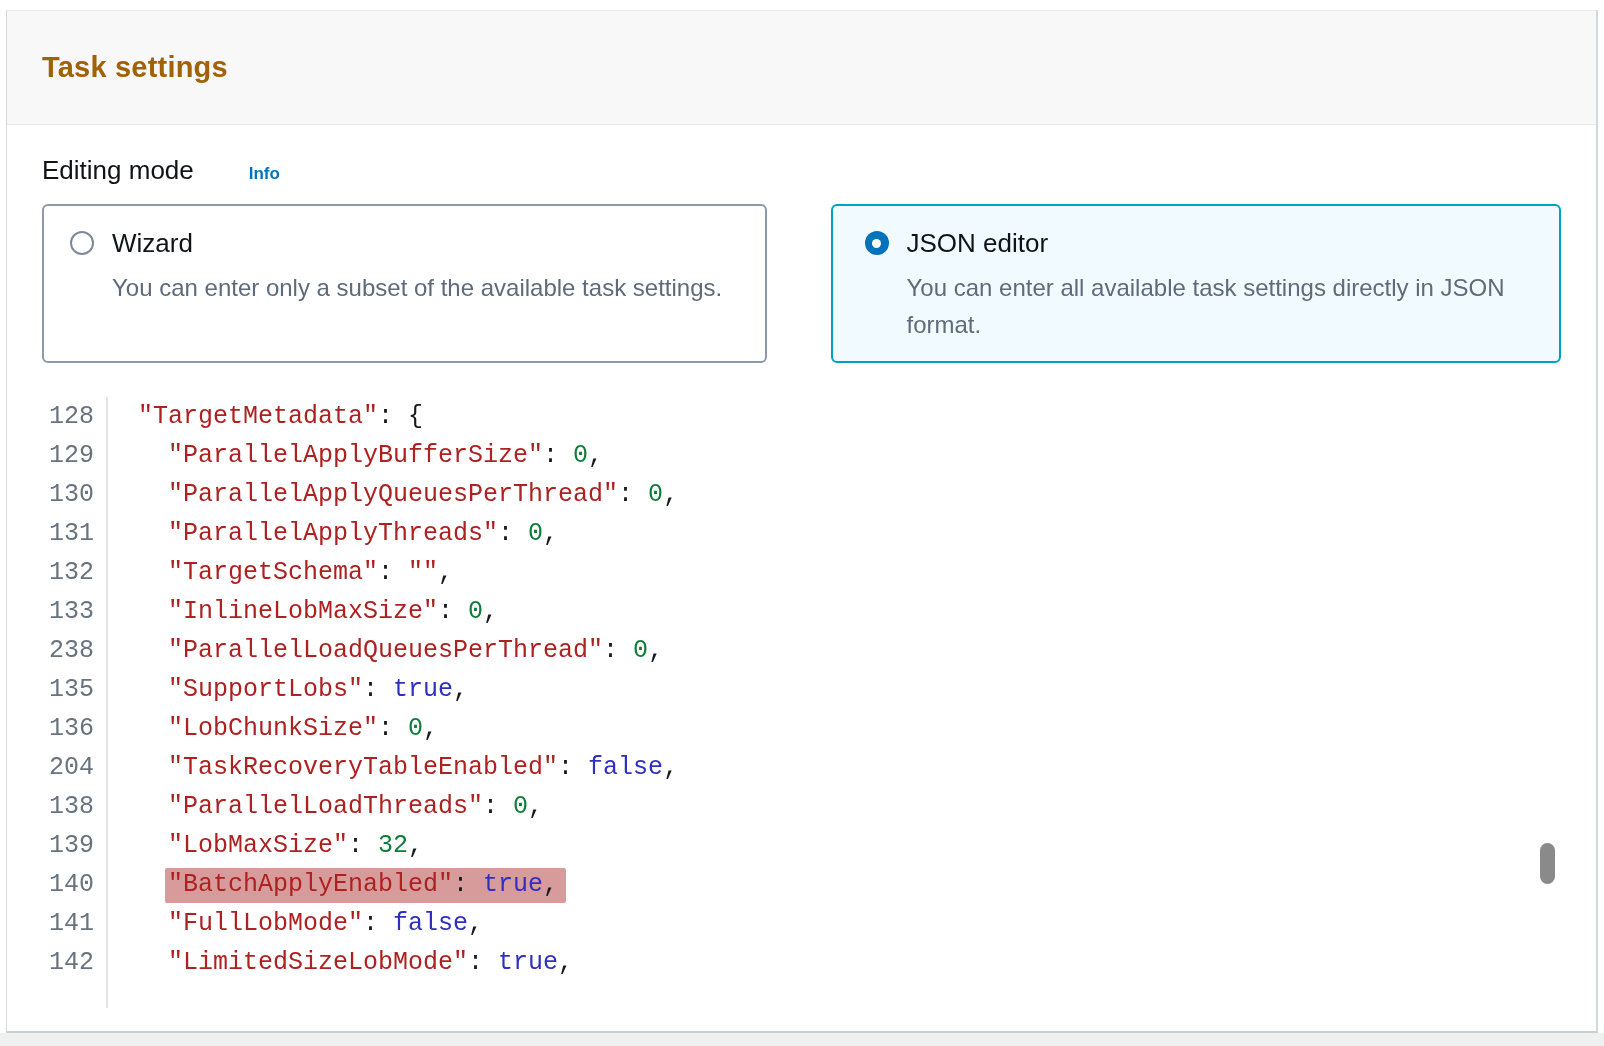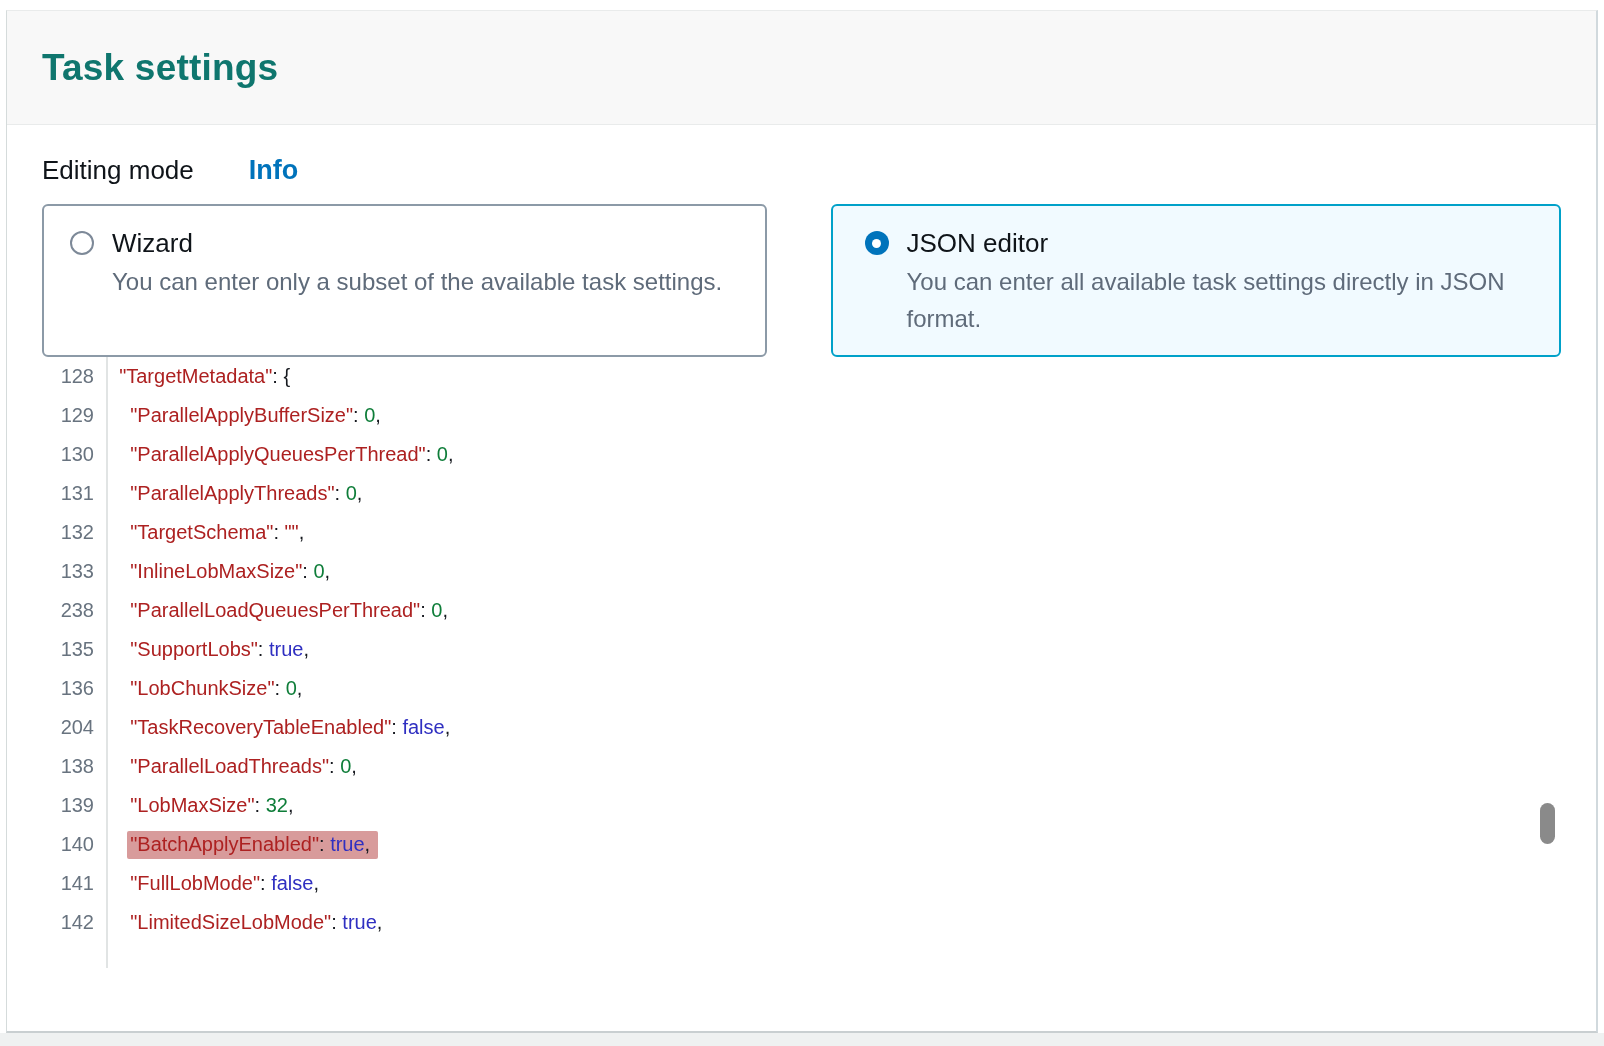--- a/index.html
+++ b/index.html
@@ -12,43 +12,43 @@
   .panel{
     position:absolute;left:6px;top:10px;width:1592px;height:1023px;
     box-sizing:border-box;background:#ffffff;
     border-left:1px solid #d5dbdb;border-right:2px solid #d1d9dd;
     border-top:1px solid #e9ebeb;border-bottom:2px solid #c9cfd1;
   }
   .panel-header{
     height:114px;background:#f8f8f8;border-bottom:1px solid #e9ebeb;
     display:flex;align-items:center;padding-left:35px;box-sizing:border-box;
   }
-  .page-title{font-size:37px;font-weight:700;color:#0f766e;letter-spacing:.2px;}
+  .page-title{font-size:29px;font-weight:700;color:#a16207;letter-spacing:.2px;}
   .editing-row{margin:30px 0 0 35px;font-size:26px;display:flex;align-items:baseline;gap:31px;}
   .editing-label{color:#0f1419;}
-  .info-link{color:var(--accent);font-weight:700;font-size:27px;margin-left:24px;text-decoration:none;cursor:pointer;}
+  .info-link{color:var(--accent);font-weight:700;font-size:17px;margin-left:24px;text-decoration:none;cursor:pointer;}
   .tiles{display:flex;gap:64px;margin:18px 35px 0 35px;}
   .tile{
     flex:1 1 0;min-height:148px;box-sizing:border-box;border-radius:6px;
     background:#ffffff;border:2px solid #8c9aa7;
     padding:20px 24px 18px 26px;display:flex;align-items:flex-start;cursor:pointer;
   }
   .tile.selected{border:2px solid var(--selected-border);background:var(--selected-bg);padding-left:32px;}
   .radio{width:24px;height:24px;border-radius:50%;flex:0 0 auto;margin-top:5px;box-sizing:border-box;}
   .radio.unsel{border:2px solid #7d8998;background:#fff;}
   .radio.sel{background:var(--accent);position:relative;}
   .radio.sel::after{content:"";position:absolute;inset:0;margin:auto;width:9px;height:9px;border-radius:50%;background:#fff;}
   .tile-text{margin-left:18px;}
   .tile-label{font-size:26px;font-weight:500;color:#0f1419;line-height:34px;}
-  .tile-desc{font-size:24px;color:var(--desc);margin-top:3px;line-height:37px;}
+  .tile-desc{font-size:24px;color:var(--desc);margin-top:9px;line-height:37px;}
   .tile-desc.w2{max-width:640px;}
   .editor{
-    position:relative;
-    font-family:Liberation Sans, sans-serif;
-    font-size:20px;line-height:39px;
+    margin-top:34px;position:relative;
+    font-family:Liberation Mono, monospace;
+    font-size:25px;line-height:39px;
   }
   .code-row{display:flex;}
   .gutter{
     flex:0 0 101px;box-sizing:border-box;padding-right:12px;text-align:right;
     color:#68737f;border-right:2px solid #e1e4e4;
   }
   .gutter.stub{height:26px;}
   .code{white-space:pre;color:var(--tok-punct);}
   .tok-key,.tok-str{color:var(--tok-key);}
   .tok-num{color:var(--tok-num);}

